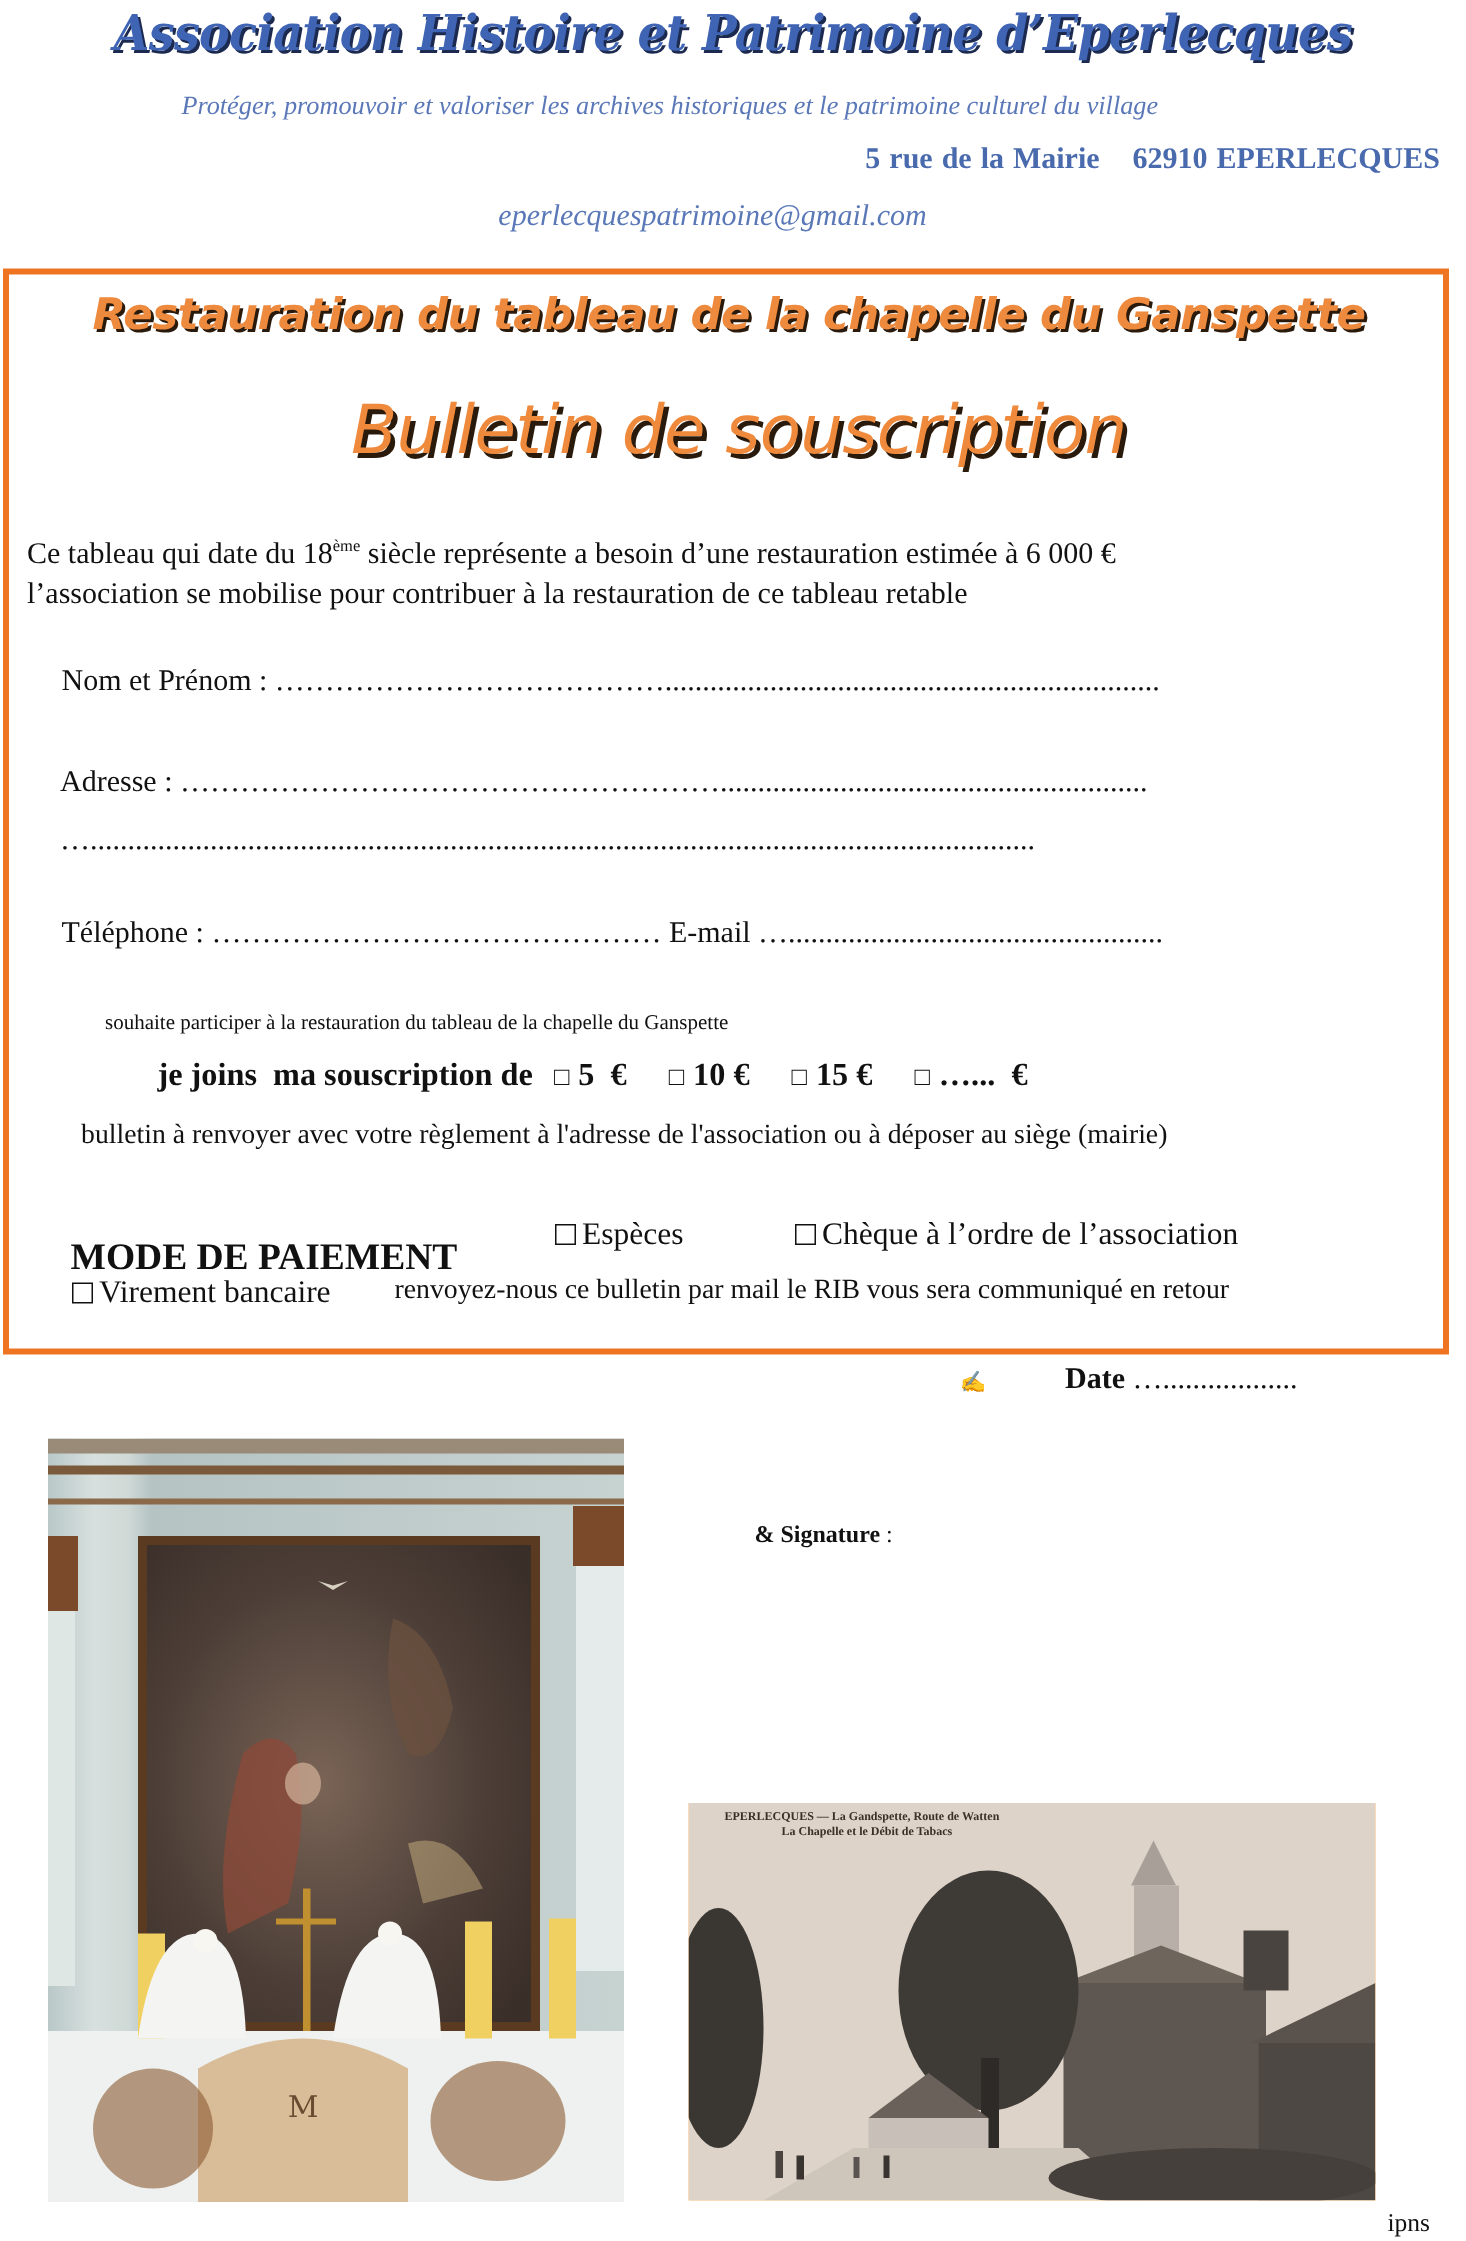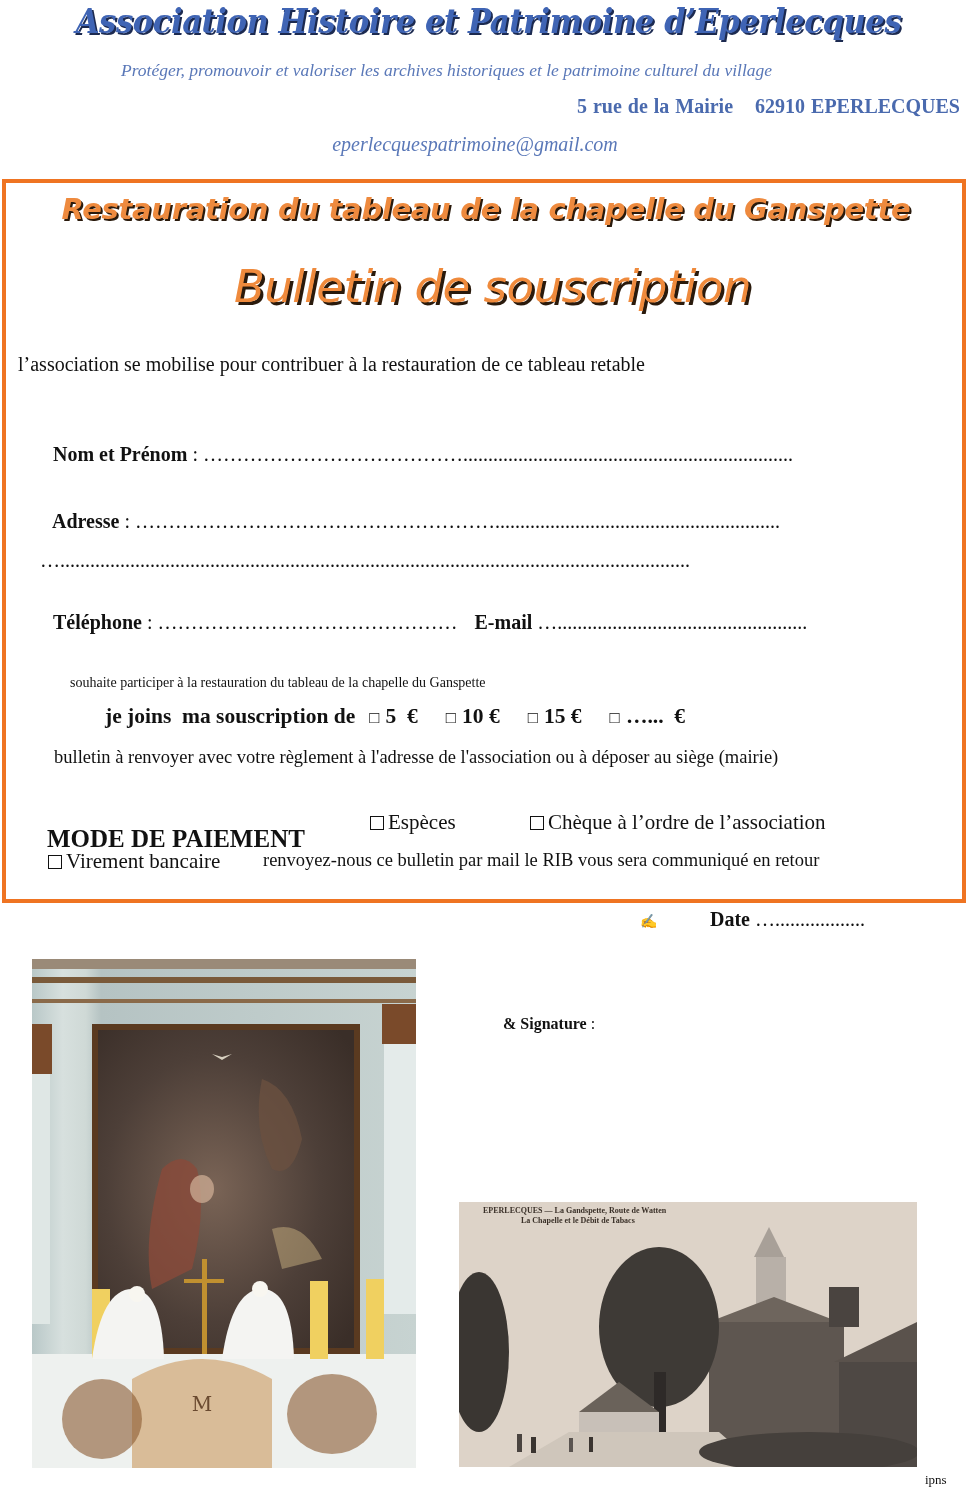--- a/index.html
+++ b/index.html
@@ -30,41 +30,41 @@
     text-shadow: 2px 2px 0 #2a1a0c; }
   .bulletin-title { left: 0; width: 985px; top: 260px; text-align: center;
     font-family: "DejaVu Sans", sans-serif; font-style: italic;
     font-size: 45px; color: #ef8a3c; letter-spacing: -0.5px;
     text-shadow: 3px 3px 0 #2a1a0c; }
 
   .intro { left: 18px; top: 351px; font-size: 20px; line-height: 27px; color: #111; }
   .intro sup { font-size: 11px; vertical-align: 8px; }
 
   .field { font-size: 20px; color: #111; white-space: nowrap; }
-  .field b { font-weight: bold; margin-left: 12px; }
+  .field b { font-weight: normal; }
   .dots { letter-spacing: 0; }
 
   .participer { left: 70px; top: 675px; font-size: 14px; }
   .joins { left: 105px; top: 704px; font-size: 21.5px; font-weight: bold; white-space: pre; }
   .joins .opt { display: inline-block; margin-right: 28px; }
   .joins .box-glyph { font-weight: normal; font-size: 17px; margin-right: 6px; }
   .renvoyer { left: 54px; top: 747px; font-size: 18.5px; }
 
   .mode-label { left: 47px; top: 810px; font-size: 25px; font-weight: bold; margin-top: 15px; }
   .pay-opt { font-size: 21px; white-space: nowrap; }
   .check { display: inline-block; width: 14px; height: 14px; border: 1.4px solid #111;
     margin-right: 4px; vertical-align: -1px; box-sizing: border-box; }
   .virement-note { left: 263px; top: 850px; font-size: 18.5px; }
 
   .pen { left: 640px; top: 913px; font-size: 14px; color: #333; }
   .date { left: 710px; top: 908px; font-size: 20px; font-weight: bold; white-space: nowrap; }
   .date span.d { font-weight: normal; }
   .signature { left: 503px; top: 1015px; font-size: 16px; font-weight: bold; }
   .signature span.c { font-weight: normal; }
-  .ipns { left: 925px; top: 1472px; font-size: 13px; }
+  .ipns { left: 925px; top: 1472px; font-size: 17px; }
 
   
   .photo-altar { left: 32px; top: 959px; width: 384px; height: 509px; overflow: hidden;
     background: linear-gradient(90deg, #b9c8c8 0%, #d7e0de 8%, #cfd9d6 14%, #b5c3c3 18%, #c7d3d1 100%); }
   .photo-postcard { left: 459px; top: 1202px; width: 458px; height: 265px; overflow: hidden;
     background: #fdba74; }
 </style>
 </head>
 <body>
 
@@ -74,20 +74,21 @@
   <span>5 rue de la Mairie</span><span class="gap"></span><span>62910 EPERLECQUES</span>
 </div>
 <div class="abs email">eperlecquespatrimoine@gmail.com</div>
 
 <div class="abs box"></div>
 
 <div class="abs restore-title">Restauration du tableau de la chapelle du Ganspette</div>
 <div class="abs bulletin-title">Bulletin de souscription</div>
 
 <div class="abs intro">
+  <div><span>Ce tableau qui date  du 18</span><sup>ème</sup><span> siècle  représente  a besoin d’une restauration estimée à 6 000 €</span></div>
   <div>l’association se mobilise pour contribuer à la restauration de ce tableau retable</div>
 </div>
 
 <div class="abs field" style="left:41px; top:443px;">
   <b>Nom et Prénom</b><span class="dots"> : …………………………………..................................................................</span>
 </div>
 
 <div class="abs field" style="left:40px; top:510px;">
   <b>Adresse</b><span class="dots"> : ……………………………………………….........................................................</span>
 </div>

